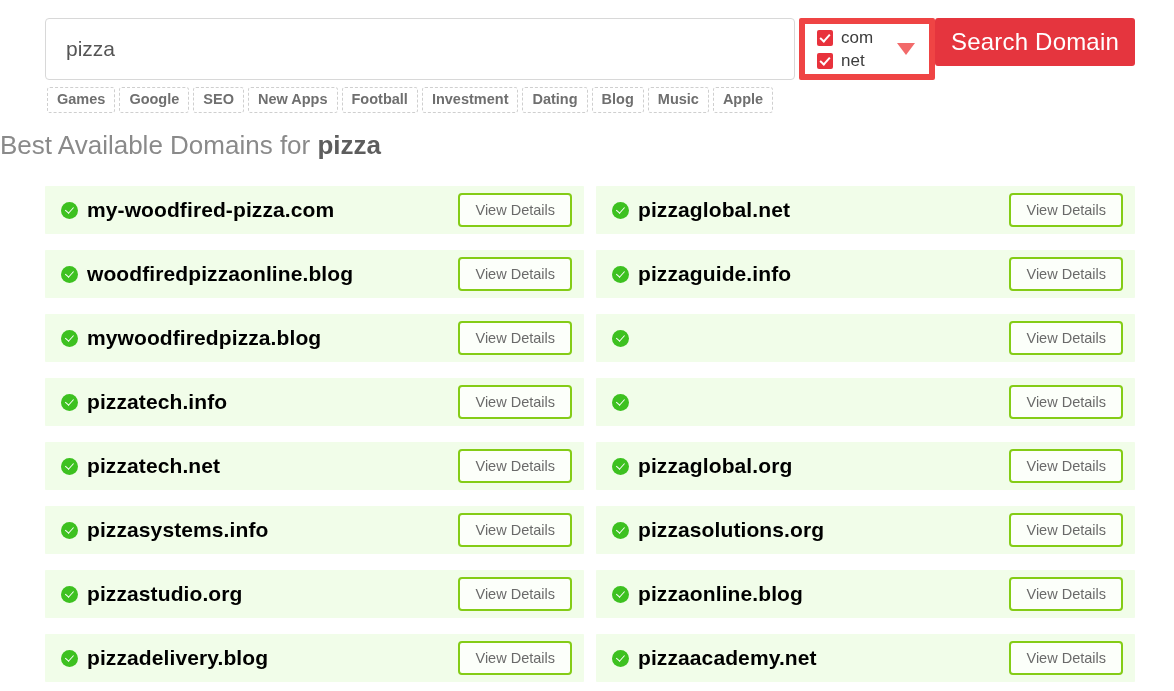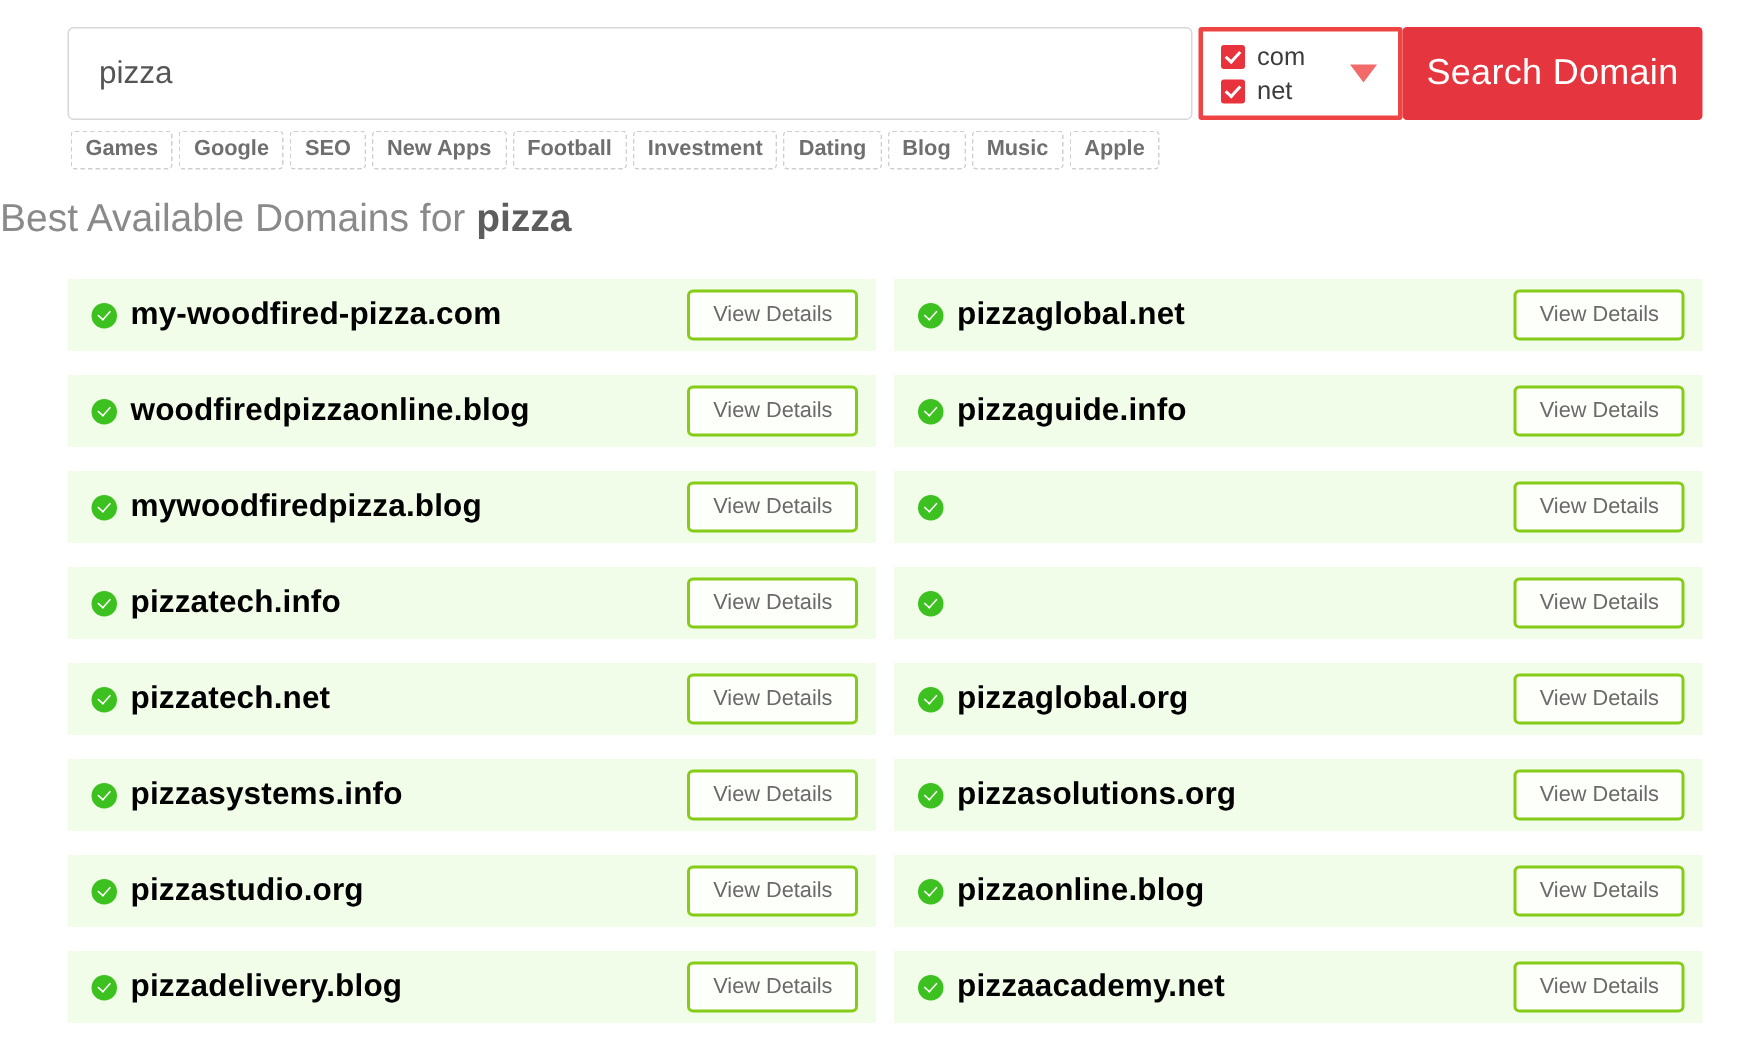--- a/index.html
+++ b/index.html
@@ -42,21 +42,21 @@
     padding: 0 20px;
     outline: none;
   }
   .search-input::placeholder { color: #b6b6b6; }
 
   .tld-dropdown {
     position: relative;
     width: 136px;
     height: 62px;
     margin-left: 4px;
-    border: 3px solid #ef4444;
+    border: 6px solid #ef4444;
     border-radius: 2px;
     background: #ffffff;
     display: flex;
     flex-direction: column;
     justify-content: center;
     padding-left: 12px;
     flex: 0 0 auto;
   }
 
   .tld-option {
@@ -99,21 +99,21 @@
     transform: translateY(-50%);
     width: 0; height: 0;
     border-left: 9px solid transparent;
     border-right: 9px solid transparent;
     border-top: 12px solid #f26a6a;
   }
 
   .search-button {
     flex: 0 0 auto;
     width: 200px;
-    height: 62px;
+    height: 48px;
     background: #e5353e;
     color: #ffffff;
     border: none;
     border-radius: 3px;
     font-family: "Liberation Sans", sans-serif;
     font-size: 24px;
     cursor: pointer;
     letter-spacing: 0.2px;
   }
 

